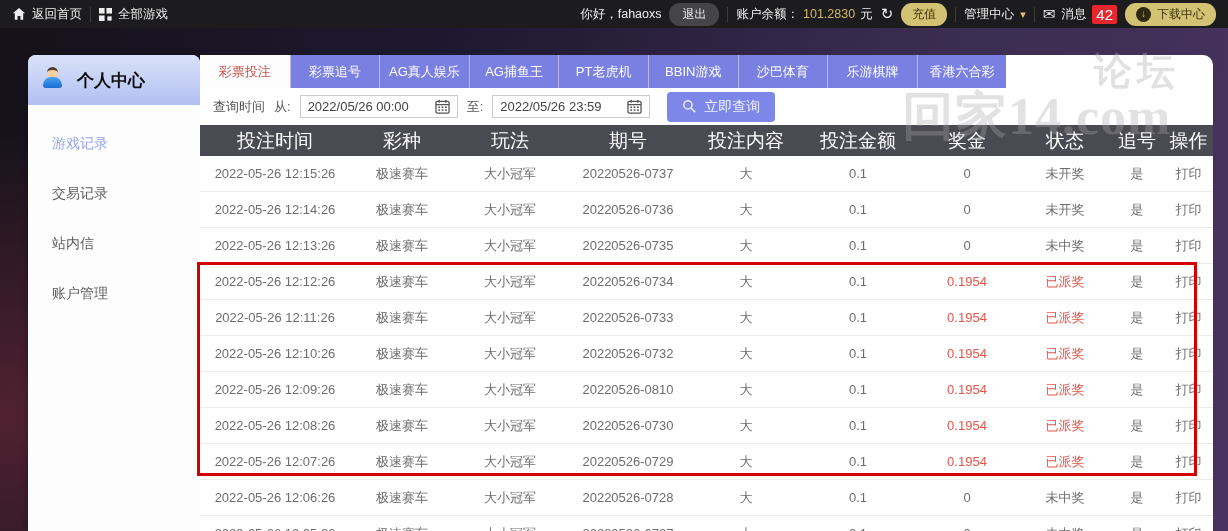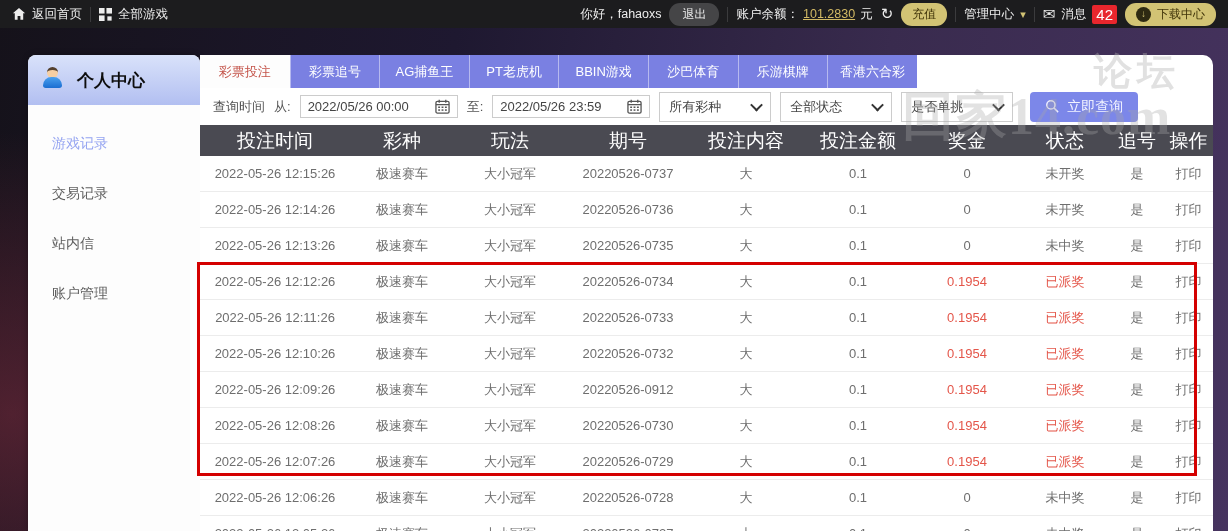--- a/index.html
+++ b/index.html
@@ -103,21 +103,21 @@
           <rect x="9" y="9" width="4.6" height="4.6" fill="#ededed"></rect>
         </svg>
       <span>全部游戏</span>
     </span>
   </div>
   <div class="tb-right">
     <span>你好，fahaoxs</span>
     <span class="pill-dark">退出</span>
     <span class="tb-div"></span>
     <span>账户余额：</span>
-    <span class="gold" style="margin-left:-4px;text-decoration:underline;">101.2830</span>
+    <span class="gold" style="margin-left:-4px;">101.2830</span>
     <span style="margin-left:-3px;">元</span>
     <span class="refresh">↻</span>
     <span class="pill-gold">充值</span>
     <span class="tb-div"></span>
     <span class="tb-item">
       <span>管理中心</span>
       <span class="caret">▾</span>
     </span>
     <span class="tb-div"></span>
     <span class="tb-item">
@@ -147,20 +147,21 @@
       <div class="side-item">交易记录</div>
       <div class="side-item">站内信</div>
       <div class="side-item">账户管理</div>
     </div>
 </div>
 
 <div class="main">
   <div class="tabbar" id="tabbar">
       <div class="tab active">彩票投注</div>
       <div class="tab">彩票追号</div>
+      <div class="tab">AG真人娱乐</div>
       <div class="tab">AG捕鱼王</div>
       <div class="tab">PT老虎机</div>
       <div class="tab">BBIN游戏</div>
       <div class="tab">沙巴体育</div>
       <div class="tab">乐游棋牌</div>
       <div class="tab">香港六合彩</div>
     </div>
 
   <div class="filterbar">
     <span>查询时间</span>
@@ -189,34 +190,20 @@
           <line x1="4.5" y1="0.8" x2="4.5" y2="4" stroke="#555" stroke-width="1.4"></line>
           <line x1="11.5" y1="0.8" x2="11.5" y2="4" stroke="#555" stroke-width="1.4"></line>
           <rect x="3.4" y="8" width="2" height="1.6" fill="#555"></rect>
           <rect x="7" y="8" width="2" height="1.6" fill="#555"></rect>
           <rect x="10.6" y="8" width="2" height="1.6" fill="#555"></rect>
           <rect x="3.4" y="11" width="2" height="1.6" fill="#555"></rect>
           <rect x="7" y="11" width="2" height="1.6" fill="#555"></rect>
           <rect x="10.6" y="11" width="2" height="1.6" fill="#555"></rect>
         </svg>
     </span>
-    <span id="selects" style="display:flex;gap:9px;">
-        <span class="select">
-          <span>所有彩种</span>
-          <span class="chev"></span>
-        </span>
-        <span class="select">
-          <span>全部状态</span>
-          <span class="chev"></span>
-        </span>
-        <span class="select">
-          <span>是否单挑</span>
-          <span class="chev"></span>
-        </span>
-      </span>
     <span class="btn-search">
       <svg width="15" height="15" viewBox="0 0 16 16">
           <circle cx="6.3" cy="6.3" r="4.4" fill="none" stroke="#eef" stroke-width="1.6"></circle>
           <line x1="9.6" y1="9.6" x2="14" y2="14" stroke="#eef" stroke-width="1.6"></line>
         </svg>
       <span>立即查询</span>
     </span>
   </div>
 
   <div class="thead" id="thead">
@@ -301,21 +288,21 @@
         <div class="td">0.1</div>
         <div class="td red">0.1954</div>
         <div class="td red">已派奖</div>
         <div class="td">是</div>
         <div class="td print">打印</div>
       </div>
       <div class="trow">
         <div class="td">2022-05-26 12:09:26</div>
         <div class="td">极速赛车</div>
         <div class="td">大小冠军</div>
-        <div class="td">20220526-0912</div>
+        <div class="td">20220526-0810</div>
         <div class="td">大</div>
         <div class="td">0.1</div>
         <div class="td red">0.1954</div>
         <div class="td red">已派奖</div>
         <div class="td">是</div>
         <div class="td print">打印</div>
       </div>
       <div class="trow">
         <div class="td">2022-05-26 12:08:26</div>
         <div class="td">极速赛车</div>

